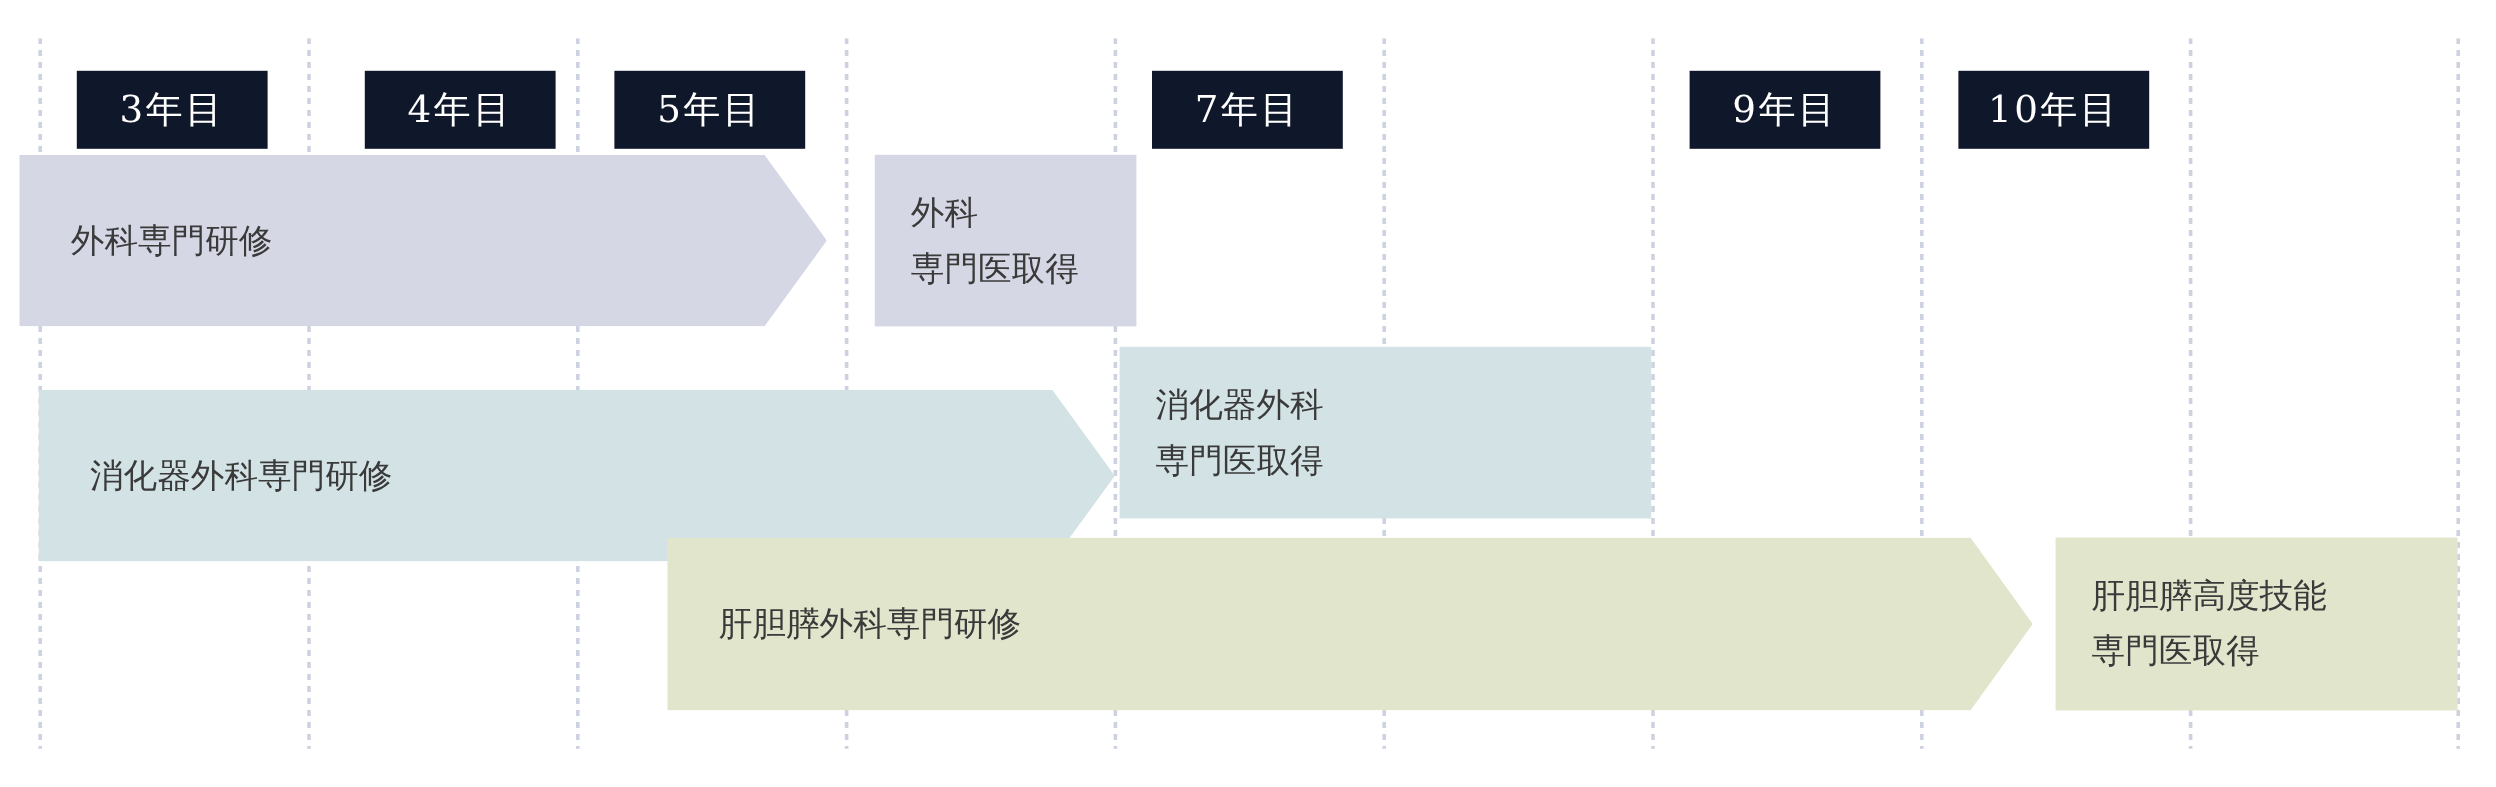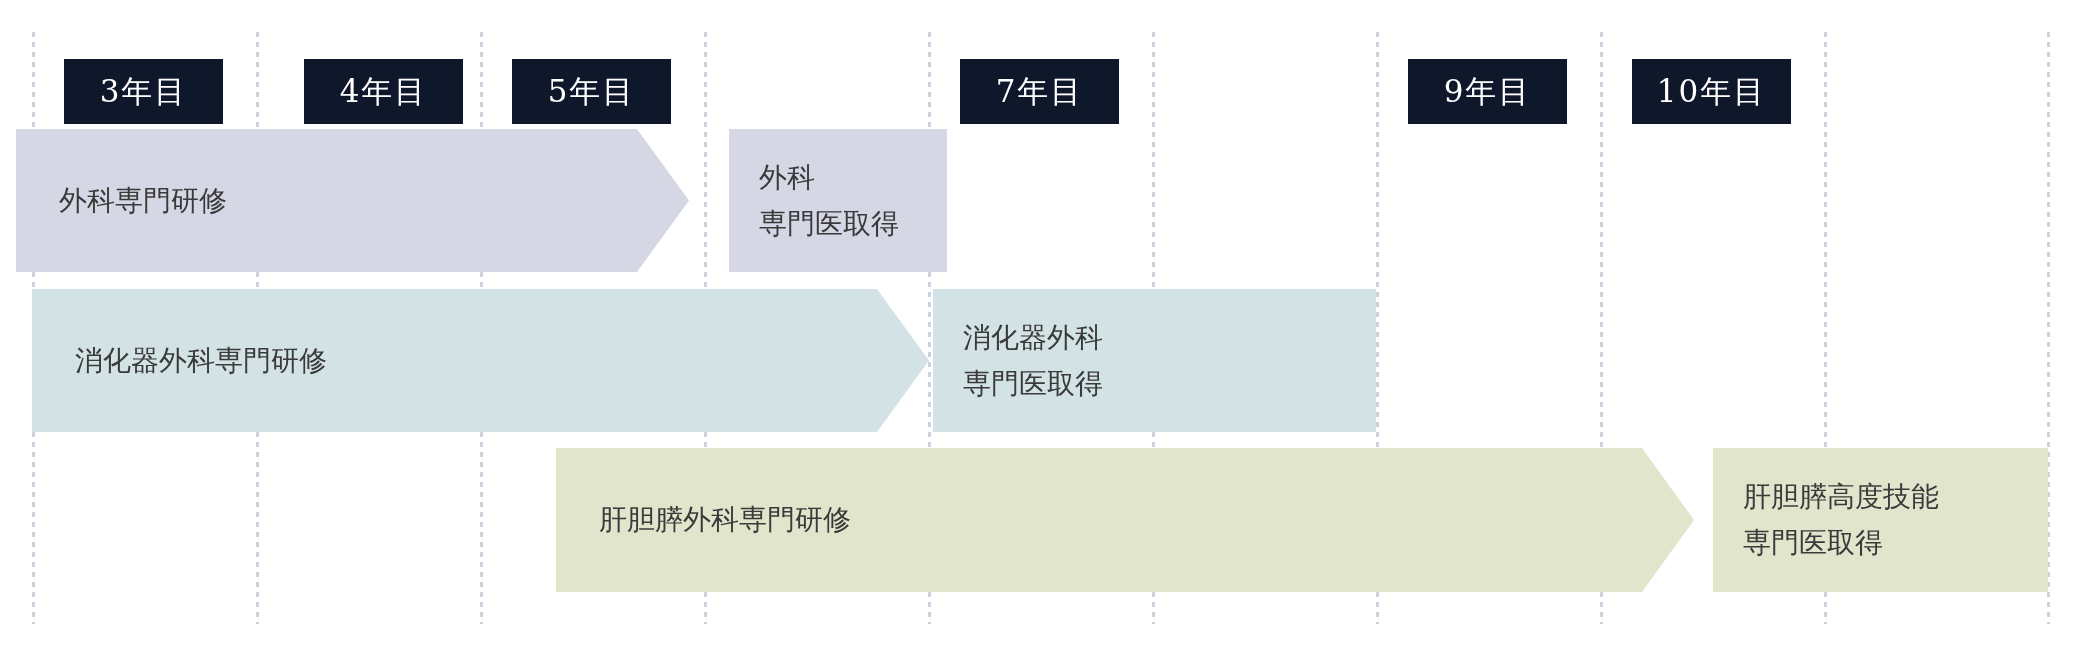--- a/index.html
+++ b/index.html
@@ -38,21 +38,21 @@
   .lavender{background:#d5d7e5;}
   .blue{background:#d3e3e5;}
   .green{background:#e1e5cc;}
 
   .r1{top:129px;height:143px;}
   .r2{top:289px;height:143px;}
   .r3{top:448px;height:144px;}
 
   #bar-surgery{left:16px;width:673px;}
   #result-surgery{left:709px;width:218px;margin-left:20px;}
-  #bar-gastro{left:32px;width:897px;}
+  #bar-gastro{left:32px;width:897px;margin-top:36px;}
   #result-gastro{left:933px;width:443px;}
   #bar-hpb{left:556px;width:1138px;}
   #result-hpb{left:1713px;width:335px;}
 
   .line{display:block;white-space:nowrap;}
 </style>
 </head>
 <body>
 
 <div id="stage">

